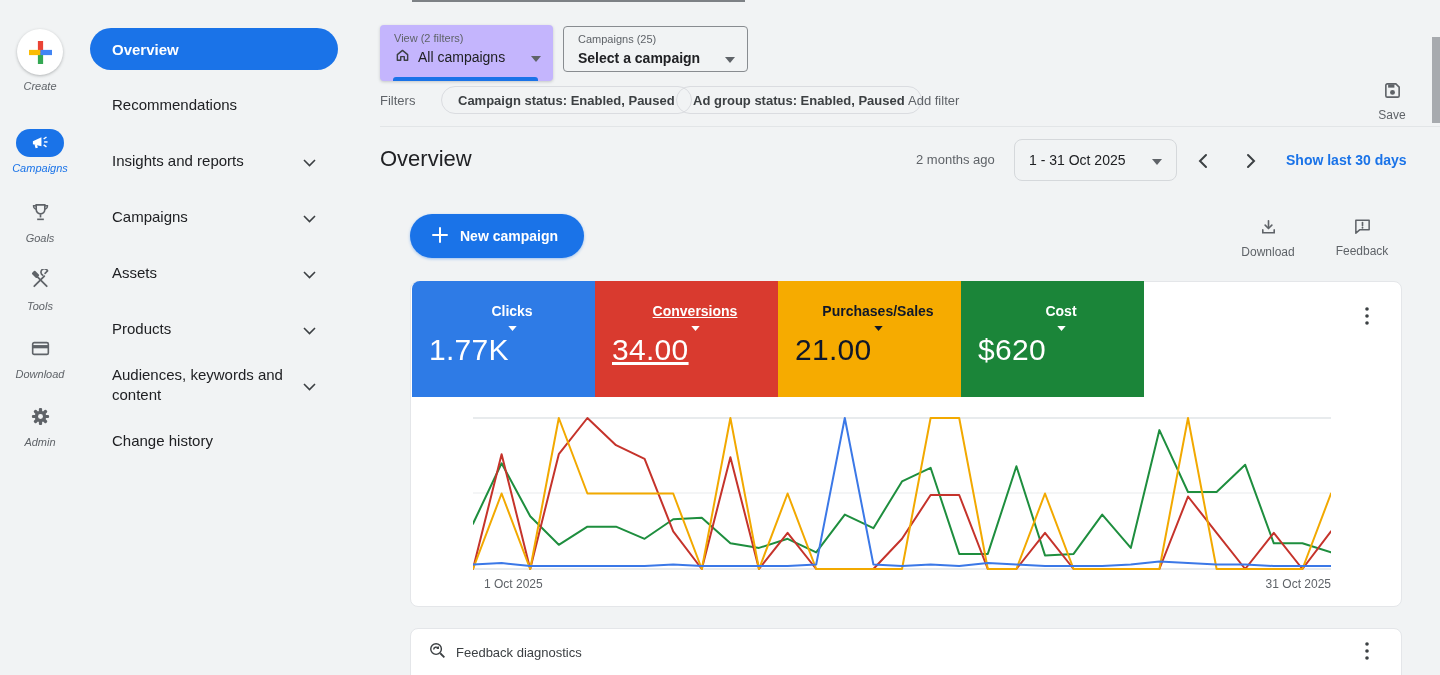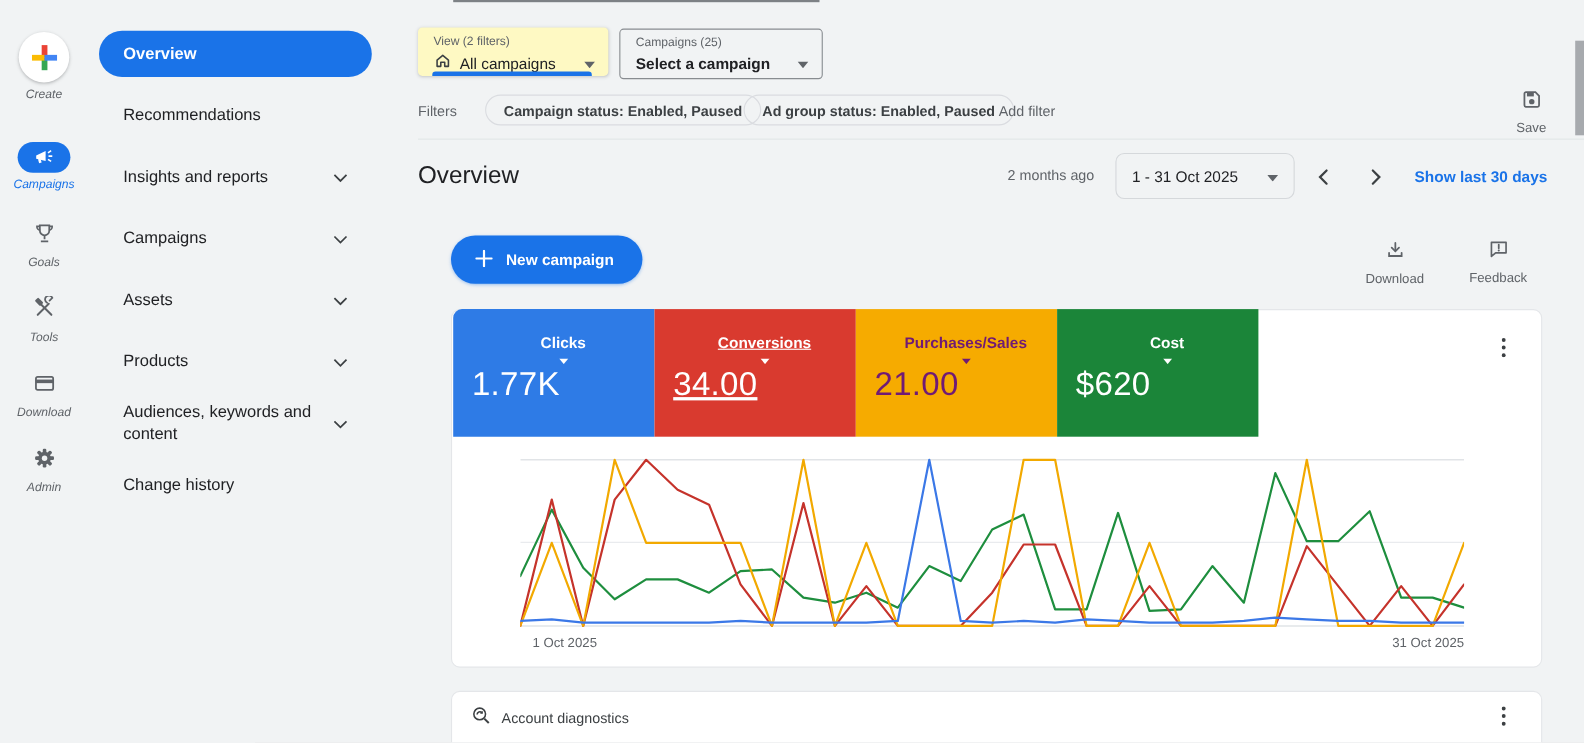--- a/index.html
+++ b/index.html
@@ -34,22 +34,22 @@
   }
   .nav-row {
     position:absolute; left:90px; width:236px; padding:0 10px 0 22px;
     display:flex; align-items:center; justify-content:space-between;
     font-size:15px; color:#202124; cursor:pointer;
   }
   .nav-row .txt { line-height:20px; }
 
   
   .view-box {
-    position:absolute; left:380px; top:25px; width:173px; height:44px;
-    background:#fef9c3; border-radius:4px; box-shadow:0 1px 3px rgba(60,64,67,.25);
+    position:absolute; left:380px; top:25px; width:173px; height:56px;
+    background:#c4b5fd; border-radius:4px; box-shadow:0 1px 3px rgba(60,64,67,.25);
     padding:7px 12px 0 14px; cursor:pointer;
   }
   .mini-label { font-size:11px; color:#5f6368; }
   .view-value-row { display:flex; align-items:center; margin-top:3px; }
   .view-value-row .val { font-size:14px; color:#202124; margin-left:7px; }
   .view-underline { position:absolute; left:13px; right:15px; bottom:0; height:4px; background:#1a73e8; border-radius:3px 3px 0 0; }
   .select-box {
     position:absolute; left:563px; top:26px; width:185px; height:46px;
     border:1px solid #888c90; border-radius:4px; padding:6px 12px 0 14px; cursor:pointer;
   }
@@ -363,21 +363,21 @@
     </div>
     <div class="scorecard" style="left: 184px; background: rgb(217, 58, 47); color: rgb(255, 255, 255); text-decoration: underline;">
       <div class="sc-label">
           <span>Conversions</span>
         <svg width="9" height="5" viewBox="0 0 10 6" fill="currentColor">
             <path d="M0 0h10L5 6z"></path>
           </svg>
       </div>
       <div class="sc-value">34.00</div>
     </div>
-    <div class="scorecard" style="left: 367px; background: rgb(246, 171, 0); color: #701a75;">
+    <div class="scorecard" style="left: 367px; background: rgb(246, 171, 0); color: #0f172a;">
       <div class="sc-label">
           <span>Purchases/Sales</span>
         <svg width="9" height="5" viewBox="0 0 10 6" fill="currentColor">
             <path d="M0 0h10L5 6z"></path>
           </svg>
       </div>
       <div class="sc-value">21.00</div>
     </div>
     <div class="scorecard" style="left: 550px; background: rgb(27, 133, 57); color: rgb(255, 255, 255);">
       <div class="sc-label">
@@ -412,21 +412,21 @@
 
   <div class="diag-panel">
     <span class="abs" style="left:17px; top:12px">
       <svg width="19" height="19" viewBox="0 0 20 20" fill="none" stroke="#3c4043" stroke-width="1.5">
         <circle cx="8.5" cy="8.5" r="5.6"></circle>
         <path d="M12.9 12.9 L17.2 17.2" stroke-width="1.9"></path>
         <path d="M6 9 a2.6 2.6 0 0 1 4.6 -1.6"></path>
         <path d="M10.9 5.9 v1.8 h-1.8" stroke-width="1.3"></path>
       </svg>
     </span>
-    <span class="diag-title">Account diagnostics</span>
+    <span class="diag-title">Feedback diagnostics</span>
     <div class="kebab" style="right:22px; top:10px">
       <svg width="4" height="18" viewBox="0 0 4 18" fill="#3c4043">
           <circle cx="2" cy="2" r="1.8"></circle>
           <circle cx="2" cy="9" r="1.8"></circle>
           <circle cx="2" cy="16" r="1.8"></circle>
         </svg>
     </div>
   </div>
 
   <div class="scrollbar">

